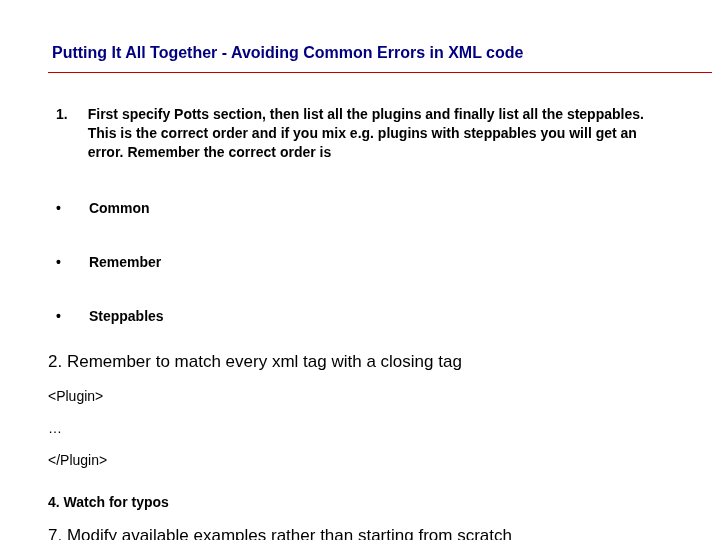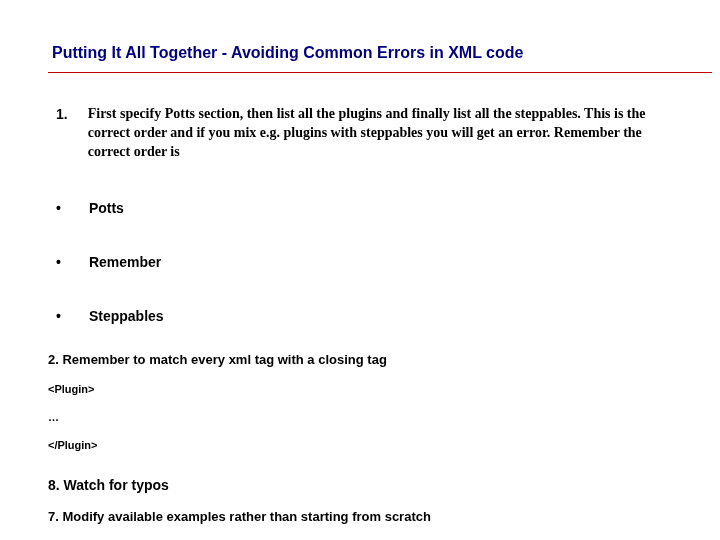--- a/index.html
+++ b/index.html
@@ -33,41 +33,40 @@
       line-height: 1.35;
       margin-bottom: 18px;
     }
     .numbered-item-1 .num {
       margin-left: 8px;
       margin-right: 10px;
       flex-shrink: 0;
     }
     .numbered-item-1 .text {
       padding-right: 40px;
-      font-family: Liberation Serif, serif;
     }
     .bullet-item {
       display: flex;
       font-size: 14px;
       font-weight: bold;
       margin-bottom: 18px;
     }
     .bullet-item .dot {
       margin-left: 8px;
       margin-right: 18px;
       flex-shrink: 0;
     }
     .plain-para {
-      font-size: 13px;
-      font-weight: bold;
+      font-size: 17px;
+      font-weight: normal;
       margin-bottom: 16px;
     }
     .xml-line {
-      font-size: 11px;
-      font-weight: bold;
+      font-size: 14px;
+      font-weight: normal;
       margin-bottom: 16px;
     }
     .plain-para-later {
       font-size: 14px;
       font-weight: bold;
       margin-top: 26px;
       margin-bottom: 16px;
     }
   </style>
 </head>
@@ -76,33 +75,33 @@
 <div class="title">Putting It All Together - Avoiding Common Errors in XML code</div>
 <div class="title-underline"></div>
 
 <div class="numbered-item-1">
   <div class="num">1.</div>
   <div class="text">First specify Potts section, then list all the plugins and finally list all the steppables. This is the correct order and if you mix e.g. plugins with steppables you will get an error. Remember the correct order is</div>
 </div>
 
 <div class="bullet-item">
   <div class="dot">•</div>
-  <div>Potts</div>
+  <div>Common</div>
 </div>
 
 <div class="bullet-item">
   <div class="dot">•</div>
   <div>Remember</div>
 </div>
 
 <div class="bullet-item">
   <div class="dot">•</div>
   <div>Steppables</div>
 </div>
 
 <div class="plain-para">2. Remember to match every xml tag with a closing tag</div>
 
 <div class="xml-line">&lt;Plugin&gt;</div>
 <div class="xml-line">…</div>
 <div class="xml-line">&lt;/Plugin&gt;</div>
 
-<div class="plain-para-later">8. Watch for typos</div>
+<div class="plain-para-later">4. Watch for typos</div>
 <div class="plain-para">7. Modify available examples rather than starting from scratch</div>
 
 </body></html>

